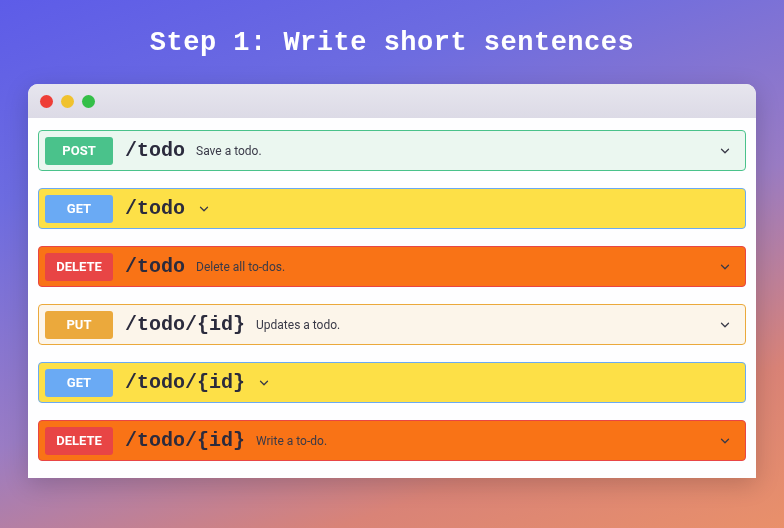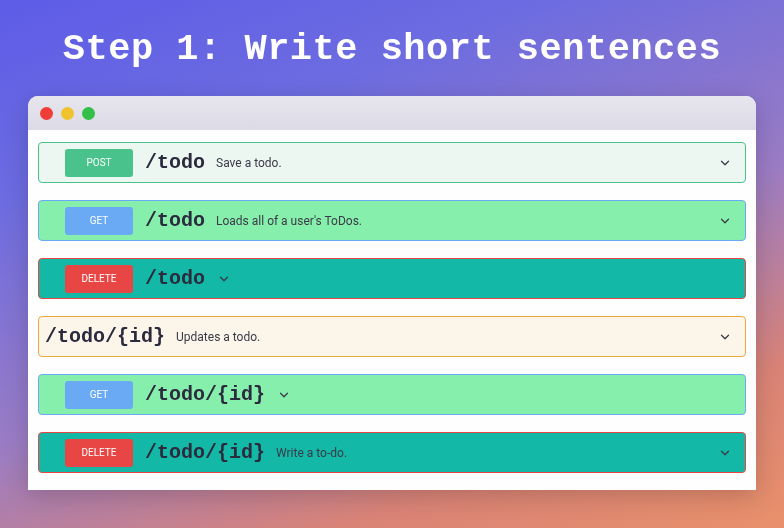--- a/index.html
+++ b/index.html
@@ -8,21 +8,21 @@
     width: 784px;
     height: 528px;
     background: linear-gradient(160deg, #5d5ce8 0%, #6d6ce0 25%, #9a7cc4 55%, #d98377 80%, #e9906a 100%);
     padding: 28px 28px 0 28px;
     overflow: hidden;
   }
   .page-title {
     text-align: center;
     font-family: Menlo, Consolas, "Courier New", monospace;
     font-weight: 700;
-    font-size: 37px;
+    font-size: 27px;
     color: #ffffff;
     letter-spacing: 0.5px;
     margin-bottom: 26px;
   }
   .window {
     background: #fefeff;
     border-radius: 10px 10px 0 0;
     box-shadow: 0 6px 24px rgba(0,0,0,0.18);
     overflow: hidden;
   }
@@ -51,24 +51,23 @@
   }
   .method {
     width: 68px;
     min-width: 68px;
     height: 28px;
     border-radius: 3px;
     display: flex;
     align-items: center;
     justify-content: center;
     color: #fff;
-    font-weight: 400;
-    font-size: 10px;
+    font-weight: 700;
+    font-size: 13px;
     margin-right: 12px;
-    margin-left: 20px;
   }
   .path {
     font-family: Menlo, Consolas, "Courier New", monospace;
     font-weight: 700;
     color: #2b2b3d;
     margin-right: 11px;
     font-size: 20px;
   }
   .desc {
     color: #3a3a48;
@@ -79,23 +78,23 @@
     width: 16px;
     height: 16px;
     display: flex;
     align-items: center;
     justify-content: center;
   }
   .chevron svg { stroke: #3a3a48; }
   
   .variant-post   { background:#ebf7f0; border-color:#4ac28b; }
   .variant-post   .method { background:#4ac28b; }
-  .variant-get    { background:#86efac; border-color:#6aaaf4; }
+  .variant-get    { background:#fde047; border-color:#6aaaf4; }
   .variant-get    .method { background:#6aaaf4; }
-  .variant-delete { background:#14b8a6; border-color:#e84545; }
+  .variant-delete { background:#f97316; border-color:#e84545; }
   .variant-delete .method { background:#e84545; }
   .variant-put    { background:#fcf5ea; border-color:#eba93c; }
   .variant-put    .method { background:#eba93c; }
 </style>
 </head>
 <body>
 
 <div class="page-title">Step 1: Write short sentences</div>
 
 <div class="window">
@@ -111,37 +110,38 @@
         <span class="desc">Save a todo.</span>
         <span class="chevron">
           <svg width="14" height="14" viewBox="0 0 24 24" fill="none" stroke-width="2.2" stroke-linecap="round" stroke-linejoin="round">
             <polyline points="6 9 12 15 18 9"></polyline>
           </svg>
         </span>
       </div>
       <div class="row variant-get">
         <div class="method">GET</div>
         <span class="path">/todo</span>
-        <span class="desc">Loads all of a user's ToDos.</span>
         <span class="chevron">
           <svg width="14" height="14" viewBox="0 0 24 24" fill="none" stroke-width="2.2" stroke-linecap="round" stroke-linejoin="round">
             <polyline points="6 9 12 15 18 9"></polyline>
           </svg>
         </span>
       </div>
       <div class="row variant-delete">
         <div class="method">DELETE</div>
         <span class="path">/todo</span>
+        <span class="desc">Delete all to-dos.</span>
         <span class="chevron">
           <svg width="14" height="14" viewBox="0 0 24 24" fill="none" stroke-width="2.2" stroke-linecap="round" stroke-linejoin="round">
             <polyline points="6 9 12 15 18 9"></polyline>
           </svg>
         </span>
       </div>
       <div class="row variant-put">
+        <div class="method">PUT</div>
         <span class="path">/todo/{id}</span>
         <span class="desc">Updates a todo.</span>
         <span class="chevron">
           <svg width="14" height="14" viewBox="0 0 24 24" fill="none" stroke-width="2.2" stroke-linecap="round" stroke-linejoin="round">
             <polyline points="6 9 12 15 18 9"></polyline>
           </svg>
         </span>
       </div>
       <div class="row variant-get">
         <div class="method">GET</div>

